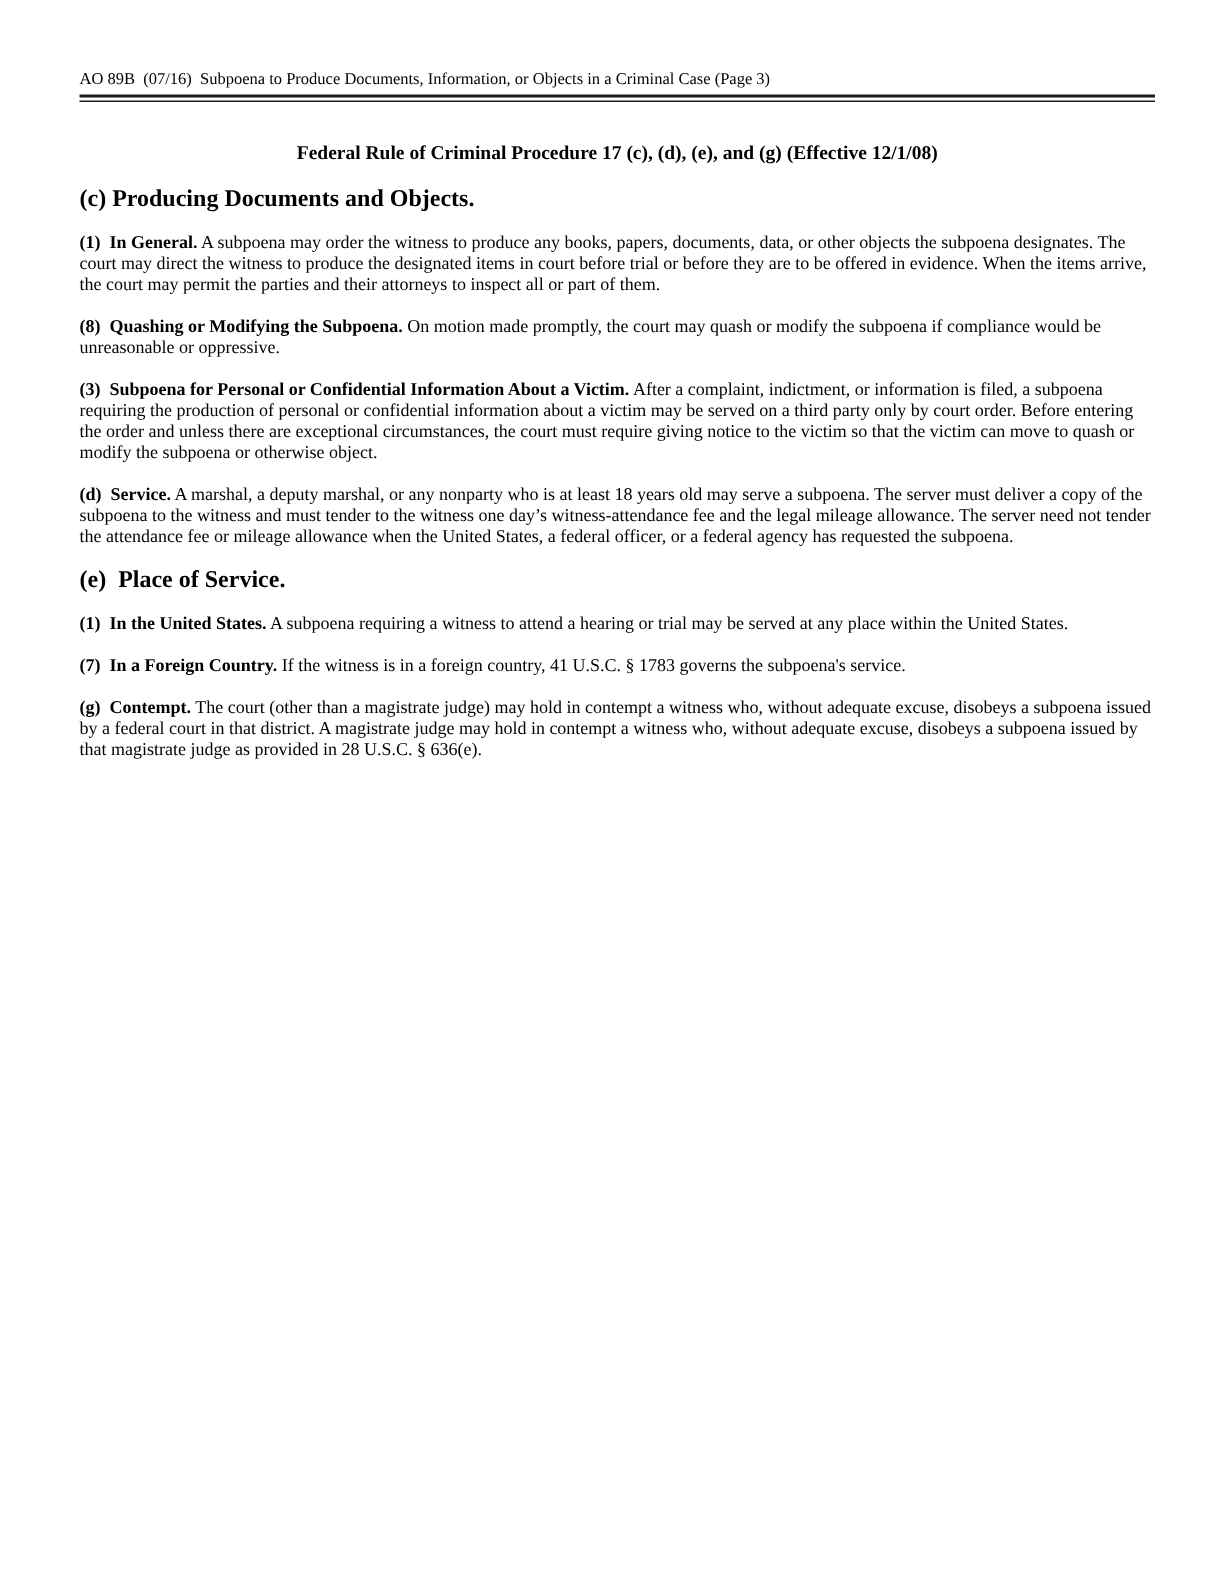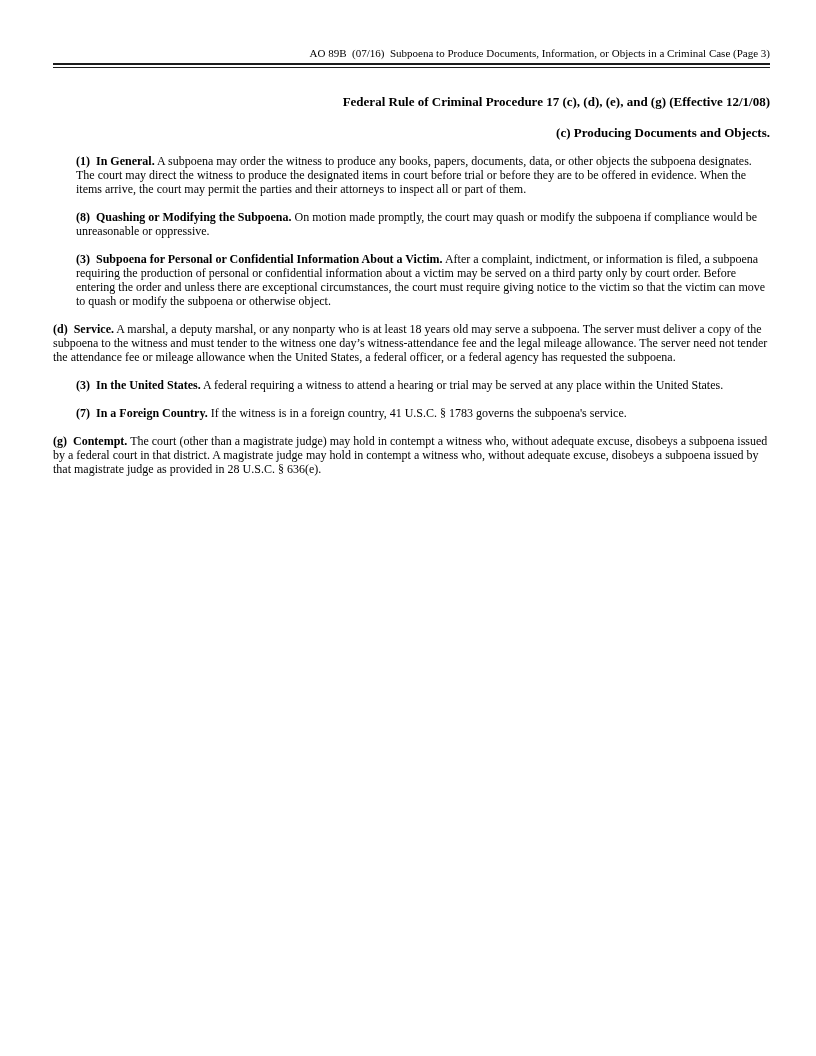--- a/index.html
+++ b/index.html
@@ -4,45 +4,45 @@
 <style>
   html, body { margin: 0; padding: 0; background: #ffffff; }
   .page {
     width: 816px; height: 1056px;
     background: #ffffff; color: #000000;
     font-family: "Liberation Serif", serif;
     box-sizing: border-box;
     padding: 47px 46px 0 53px;
     overflow: hidden;
   }
-  .keep-ws { white-space: pre-wrap; text-align: right; }
+  .keep-ws { white-space: pre-wrap; }
   .form-header {
     font-size: 11px; line-height: 12px; color: #000;
   }
   .double-rule {
     margin-top: 4px; height: 2px;
     border-top: 2px solid #1c1c1c;
     border-bottom: 1px solid #1c1c1c;
   }
   .doc-title {
     margin: 26px 0 0 0;
-    text-align: right;
+    text-align: center;
     font-size: 13px; line-height: 16px; font-weight: bold;
   }
   .section-heading {
     margin: 16px 0 0 0;
-    font-size: 13px; line-height: 14px; font-weight: bold;
+    font-size: 16px; line-height: 14px; font-weight: bold;
   }
   .para {
     margin: 14px 0 0 0;
     font-size: 12px; line-height: 14px;
     text-align: left;
   }
   .para b { font-weight: bold; }
-  .indent { margin-left: 23px; }
+  .indent { }
 </style>
 </head>
 <body>
 
 <div class="page">
 
   <div class="form-header keep-ws">AO 89B  (07/16)  Subpoena to Produce Documents, Information, or Objects in a Criminal Case (Page 3)</div>
 
   <div class="double-rule"></div>
 
@@ -56,22 +56,23 @@
     <p class="para indent"><b class="keep-ws">(8)  Quashing or Modifying the Subpoena.</b> <span>On motion made promptly, the court may quash or modify the subpoena if compliance would be unreasonable or oppressive.</span></p>
 
     <p class="para indent"><b class="keep-ws">(3)  Subpoena for Personal or Confidential Information About a Victim.</b> <span>After a complaint, indictment, or information is filed, a subpoena requiring the production of personal or confidential information about a victim may be served on a third party only by court order. Before entering the order and unless there are exceptional circumstances, the court must require giving notice to the victim so that the victim can move to quash or modify the subpoena or otherwise object.</span></p>
   </section>
 
   <section>
     <p class="para"><b class="keep-ws">(d)  Service.</b> <span>A marshal, a deputy marshal, or any nonparty who is at least 18 years old may serve a subpoena. The server must deliver a copy of the subpoena to the witness and must tender to the witness one day’s witness-attendance fee and the legal mileage allowance. The server need not tender the attendance fee or mileage allowance when the United States, a federal officer, or a federal agency has requested the subpoena.</span></p>
   </section>
 
   <section>
+    <p class="section-heading keep-ws">(e)  Place of Service.</p>
 
-    <p class="para indent"><b class="keep-ws">(3)  In the United States.</b> <span>A federal requiring a witness to attend a hearing or trial may be served at any place within the United States.</span></p>
+    <p class="para indent"><b class="keep-ws">(1)  In the United States.</b> <span>A subpoena requiring a witness to attend a hearing or trial may be served at any place within the United States.</span></p>
 
     <p class="para indent"><b class="keep-ws">(7)  In a Foreign Country.</b> <span>If the witness is in a foreign country, 41 U.S.C. § 1783 governs the subpoena's service.</span></p>
   </section>
 
   <section>
     <p class="para"><b class="keep-ws">(g)  Contempt.</b> <span>The court (other than a magistrate judge) may hold in contempt a witness who, without adequate excuse, disobeys a subpoena issued by a federal court in that district. A magistrate judge may hold in contempt a witness who, without adequate excuse, disobeys a subpoena issued by that magistrate judge as provided in 28 U.S.C. § 636(e).</span></p>
   </section>
 
 </div>
 

